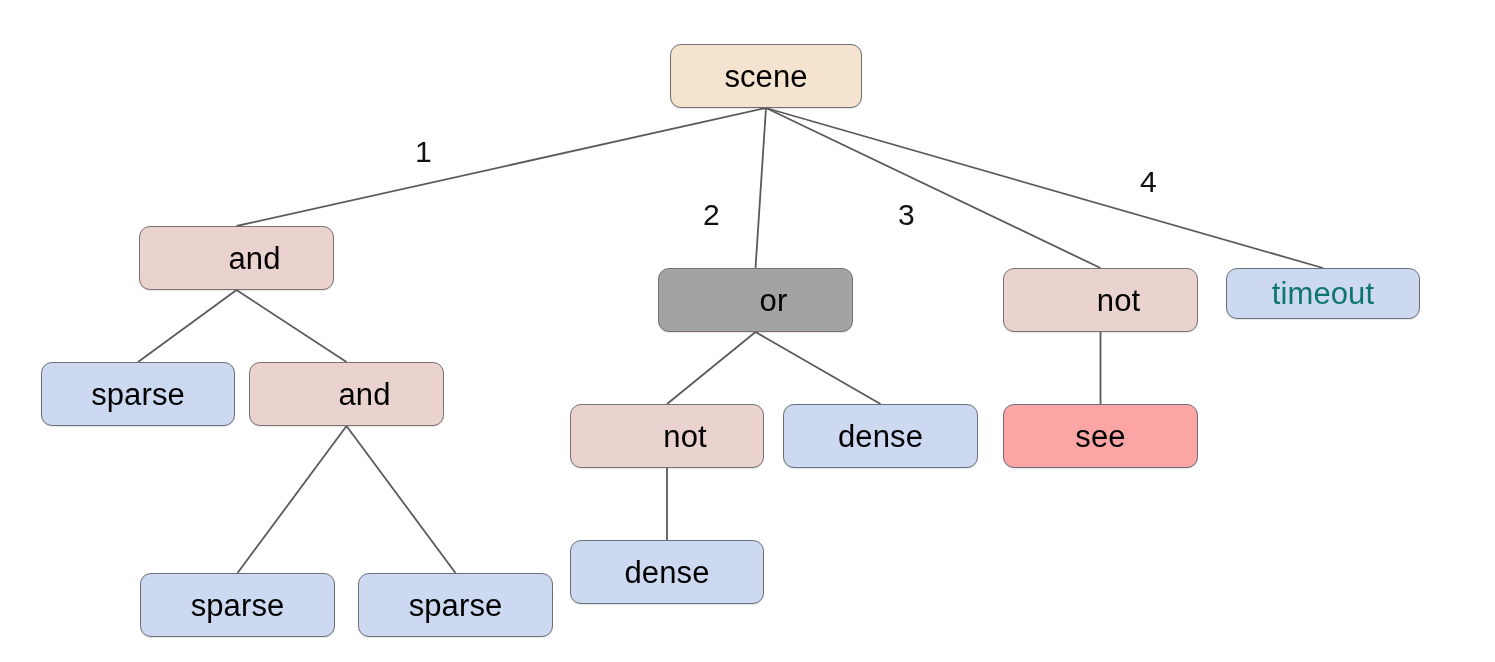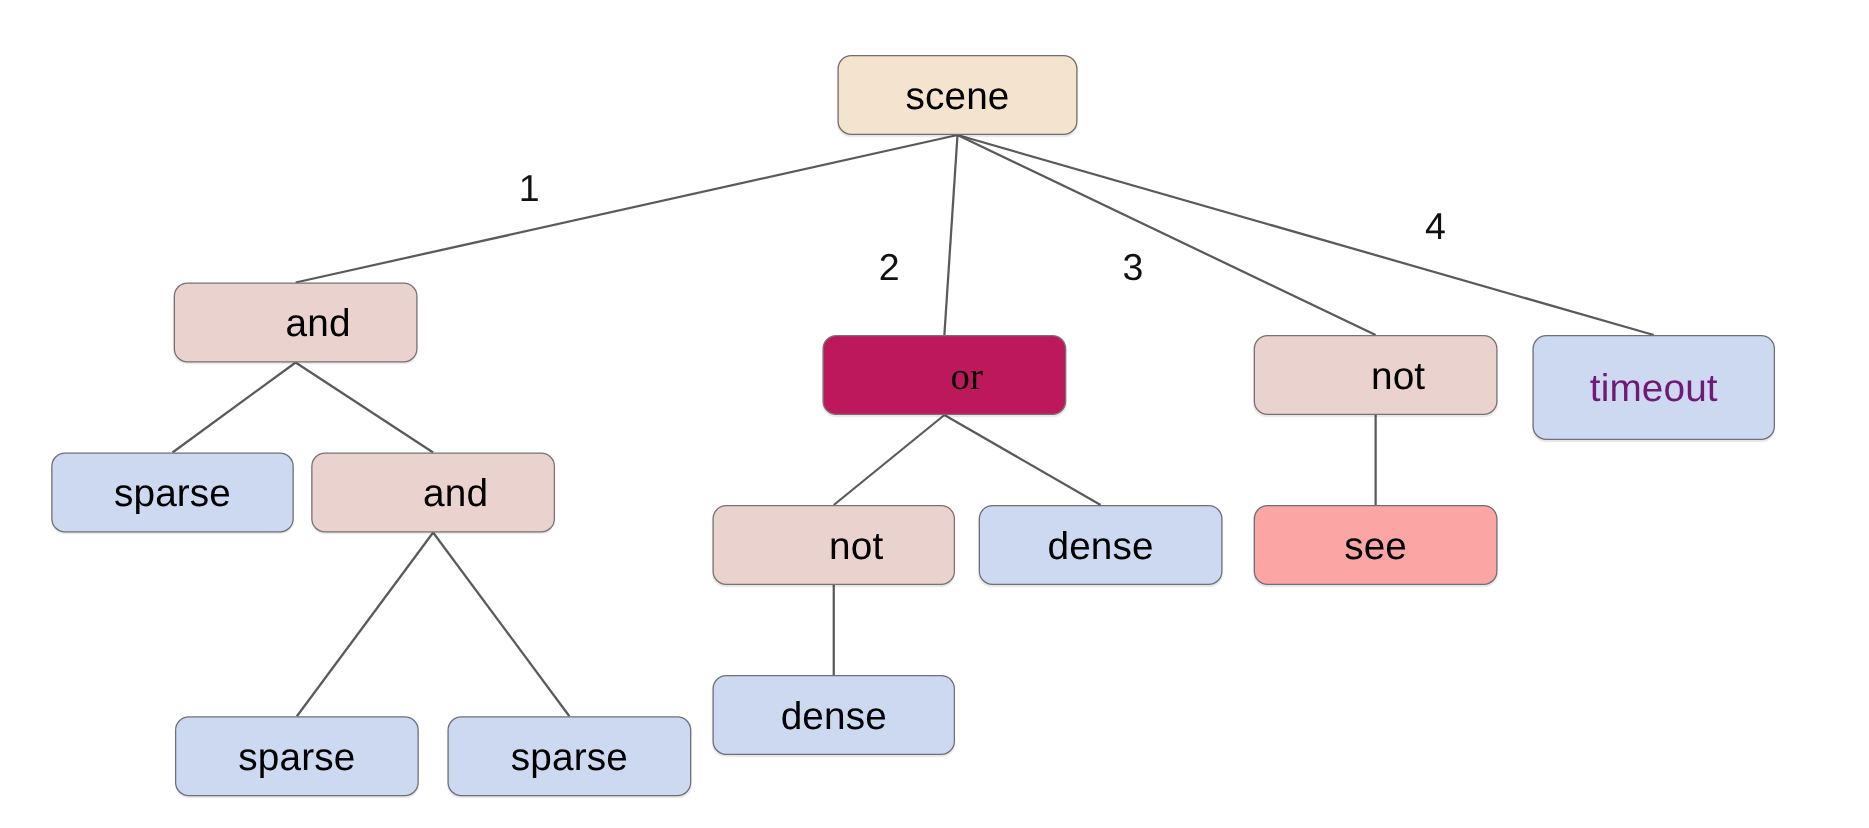--- a/index.html
+++ b/index.html
@@ -74,27 +74,27 @@
 <div class="edge-label" style="left: 415px; top: 137px;">1</div>
     <div class="edge-label" style="left: 703px; top: 200px;">2</div>
     <div class="edge-label" style="left: 898px; top: 200px;">3</div>
     <div class="edge-label" style="left: 1140px; top: 167px;">4</div>
     <div class="node root" style="left: 670px; top: 44px; width: 192px; height: 64px; background: rgb(244, 227, 207); color: rgb(0, 0, 0);">
       <span>scene</span>
     </div>
     <div class="node op" style="left: 139px; top: 226px; width: 195px; height: 64px; background: rgb(234, 210, 206); color: rgb(0, 0, 0);">
       <span>and</span>
     </div>
-    <div class="node op" style="left: 658px; top: 268px; width: 195px; height: 64px; background: #be185d; color: rgb(0, 0, 0); font-family: Liberation Serif, serif;">
+    <div class="node op" style="left: 658px; top: 268px; width: 195px; height: 64px; background: #a3a3a3; color: rgb(0, 0, 0);">
       <span>or</span>
     </div>
     <div class="node op" style="left: 1003px; top: 268px; width: 195px; height: 64px; background: rgb(234, 210, 206); color: rgb(0, 0, 0);">
       <span>not</span>
     </div>
-    <div class="node leaf" style="left: 1226px; top: 268px; width: 194px; height: 84px; background: rgb(204, 217, 241); color: #701a75;">
+    <div class="node leaf" style="left: 1226px; top: 268px; width: 194px; height: 51px; background: rgb(204, 217, 241); color: #0f766e;">
       <span>timeout</span>
     </div>
     <div class="node leaf" style="left: 41px; top: 362px; width: 194px; height: 64px; background: rgb(204, 217, 241); color: rgb(0, 0, 0);">
       <span>sparse</span>
     </div>
     <div class="node op" style="left: 249px; top: 362px; width: 195px; height: 64px; background: rgb(234, 210, 206); color: rgb(0, 0, 0);">
       <span>and</span>
     </div>
     <div class="node op" style="left: 570px; top: 404px; width: 194px; height: 64px; background: rgb(234, 210, 206); color: rgb(0, 0, 0);">
       <span>not</span>

